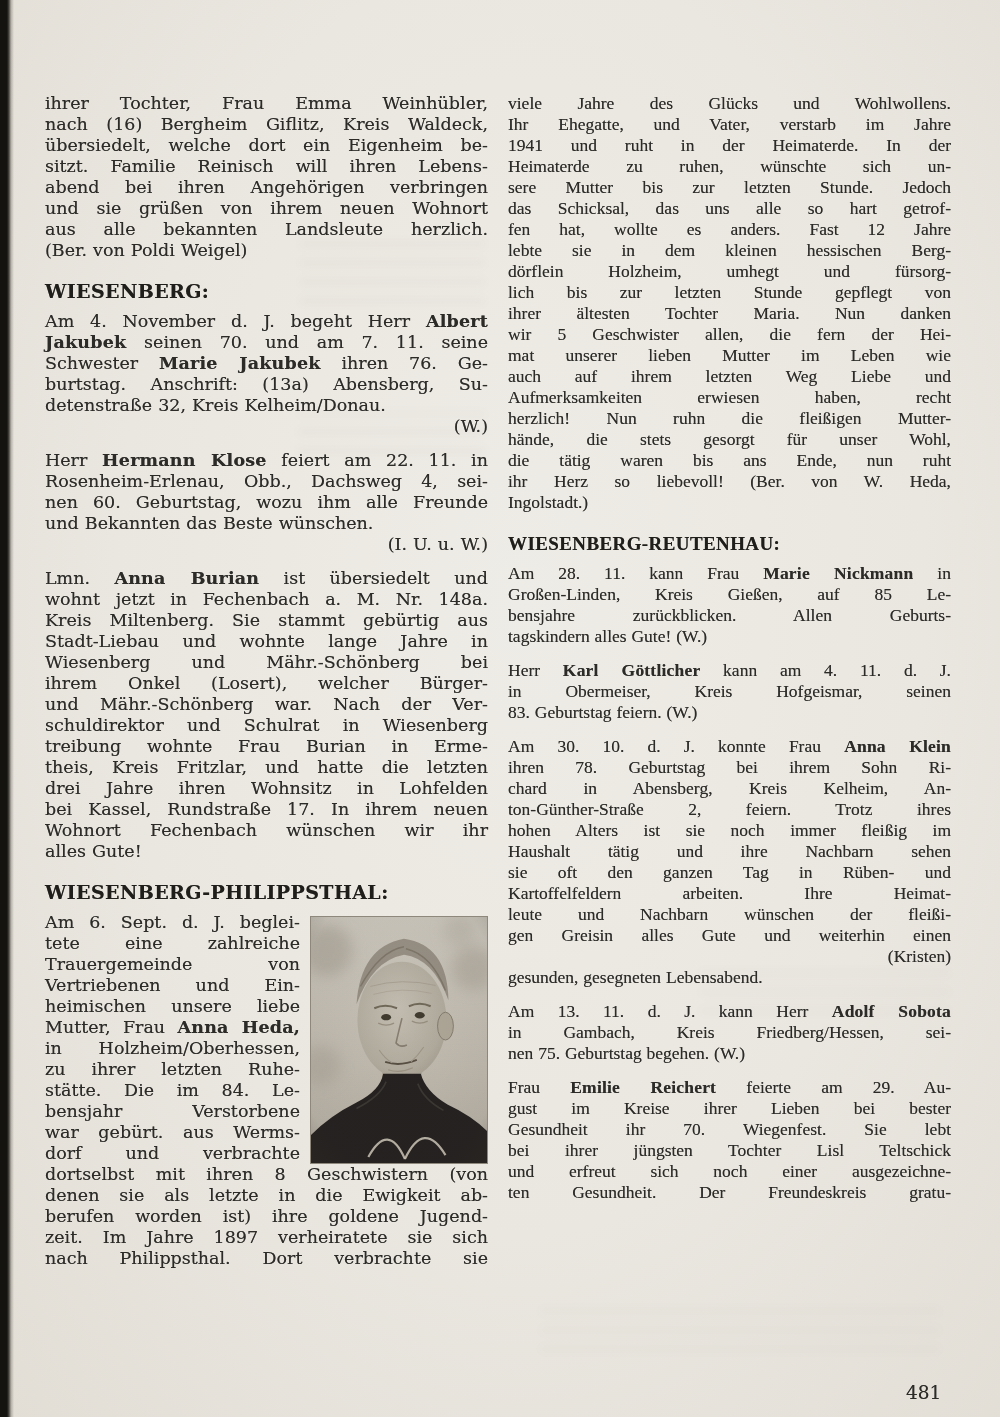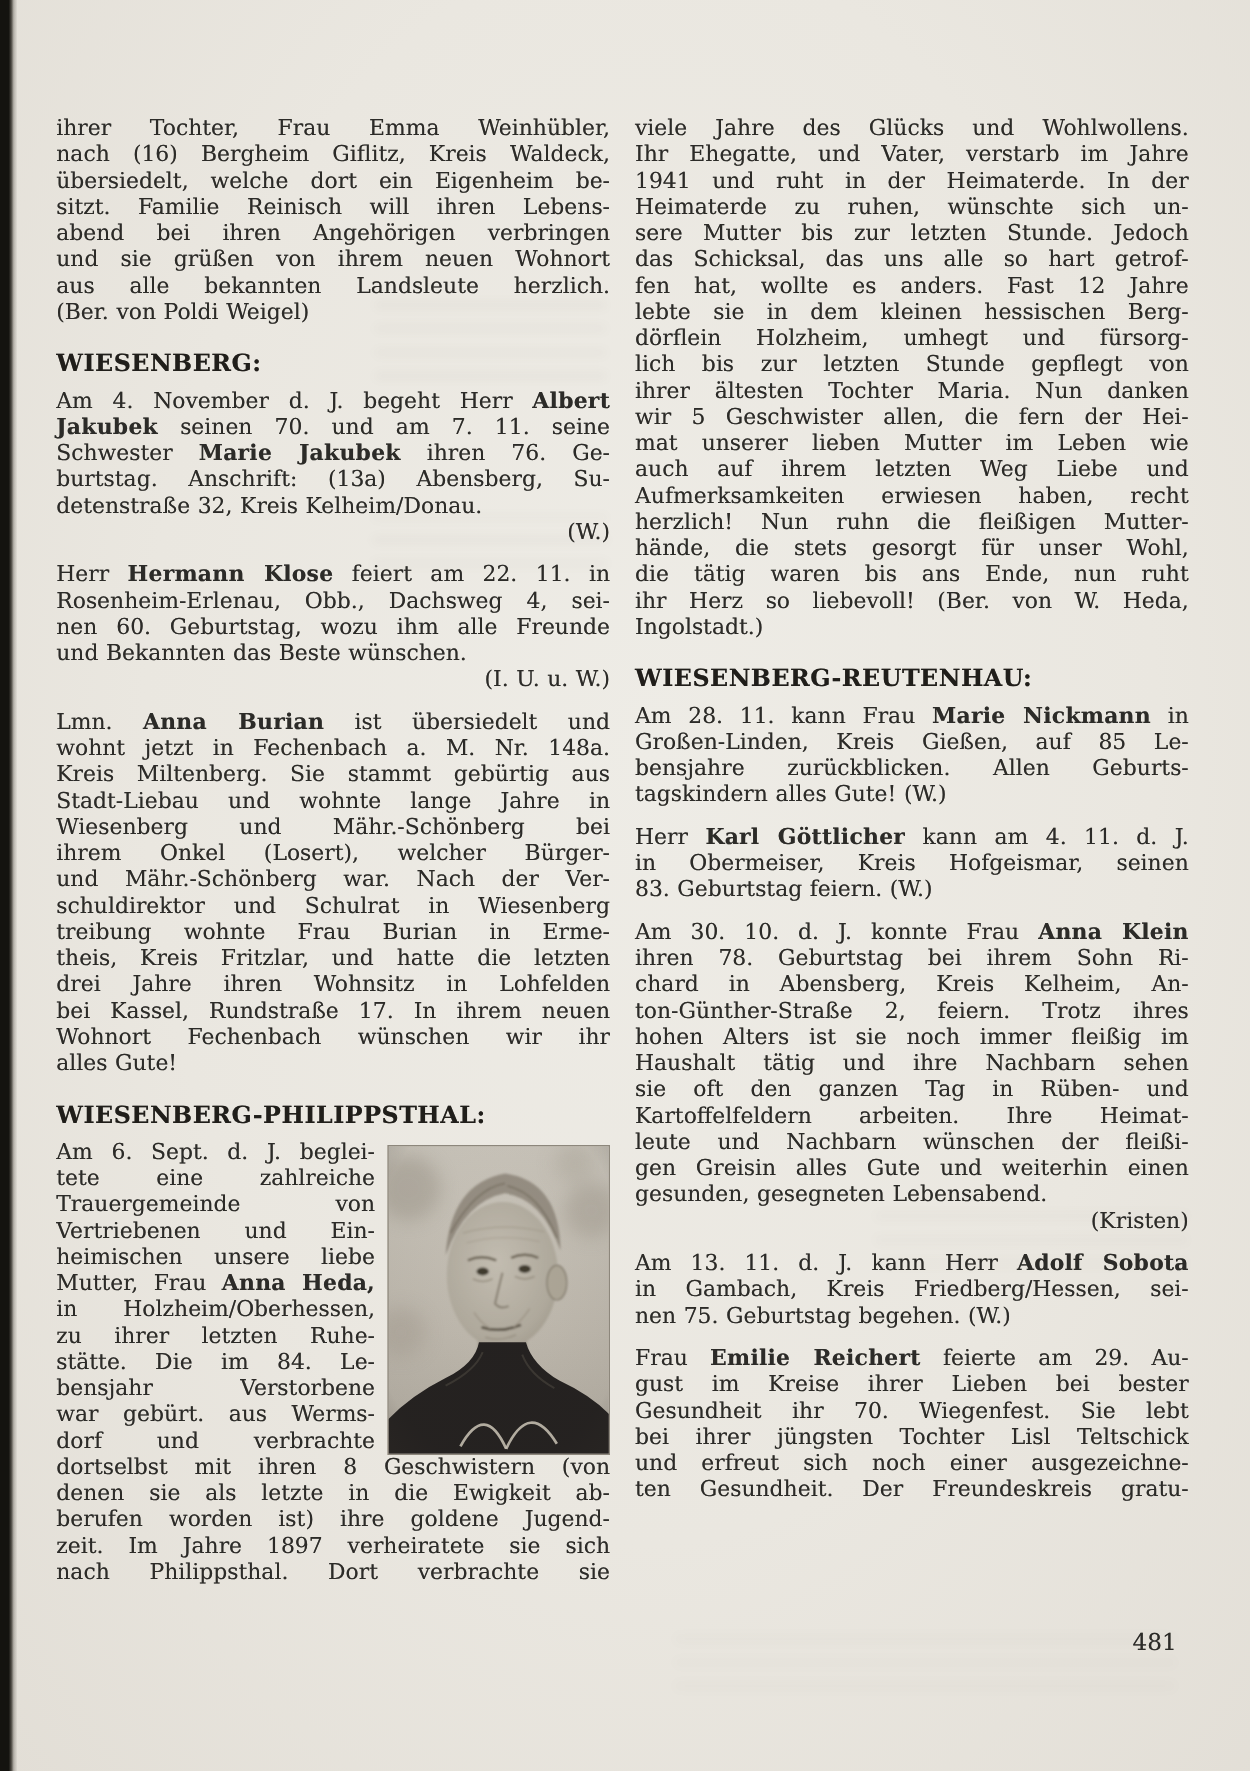--- a/index.html
+++ b/index.html
@@ -22,21 +22,21 @@
     filter:blur(4px);
     opacity:.30;
     pointer-events:none;
   }
   .g1{left:300px;top:238px;width:185px;height:66px;}
   .g2{left:298px;top:412px;width:188px;height:42px;}
   .g3{left:700px;top:968px;width:250px;height:46px;opacity:.22;}
   .g4{left:540px;top:1306px;width:400px;height:46px;opacity:.20;}
   .col{position:absolute;top:93px;width:443px;}
   .col-left{left:45px;}
-  .col-right{left:508px;}
+  .col-right{left:508px;font-family:Liberation Serif, serif;}
   .para{margin:0 0 13px 0;}
   .line{
     font-size:17.5px;
     line-height:21px;
     height:21px;
     text-align:justify;
     text-align-last:justify;
     word-spacing:.5px;
     text-shadow:0 0 .4px rgba(44,43,40,.55);
     white-space:normal;
@@ -54,21 +54,21 @@
   .narrow-col{width:255px;flex:0 0 255px;}
   .photo-frame{
     width:178px;height:248px;flex:0 0 178px;
     border:1px solid #8d877c;
     box-sizing:border-box;
     background:#c2bcb1;
     margin-top:4px;
   }
   .photo-frame svg{display:block;width:100%;height:100%;}
   .page-number{
-    position:absolute;left:906px;top:1304px;
+    position:absolute;left:906px;top:1382px;
     font-size:18.5px;line-height:22px;color:#2c2b28;
     text-shadow:0 0 .4px rgba(44,43,40,.55);
   }
 </style>
 </head>
 <body>
 
 <div class="page">
   <div class="binding-shadow"></div>
   <div class="ghost g1"></div>
@@ -260,22 +260,22 @@
         <div class="line">Am 30. 10. d. J. konnte Frau <b>Anna Klein</b></div>
         <div class="line">ihren 78. Geburtstag bei ihrem Sohn Ri-</div>
         <div class="line">chard in Abensberg, Kreis Kelheim, An-</div>
         <div class="line">ton-Günther-Straße 2, feiern. Trotz ihres</div>
         <div class="line">hohen Alters ist sie noch immer fleißig im</div>
         <div class="line">Haushalt tätig und ihre Nachbarn sehen</div>
         <div class="line">sie oft den ganzen Tag in Rüben- und</div>
         <div class="line">Kartoffelfeldern arbeiten. Ihre Heimat-</div>
         <div class="line">leute und Nachbarn wünschen der fleißi-</div>
         <div class="line">gen Greisin alles Gute und weiterhin einen</div>
+        <div class="line ar">(Kristen)</div>
         <div class="line al">gesunden, gesegneten Lebensabend.</div>
-        <div class="line ar">(Kristen)</div>
       </div>
       <div class="para">
         <div class="line">Am 13. 11. d. J. kann Herr <b>Adolf Sobota</b></div>
         <div class="line">in Gambach, Kreis Friedberg/Hessen, sei-</div>
         <div class="line al">nen 75. Geburtstag begehen. (W.)</div>
       </div>
       <div class="para">
         <div class="line">Frau <b>Emilie Reichert</b> feierte am 29. Au-</div>
         <div class="line">gust im Kreise ihrer Lieben bei bester</div>
         <div class="line">Gesundheit ihr 70. Wiegenfest. Sie lebt</div>

